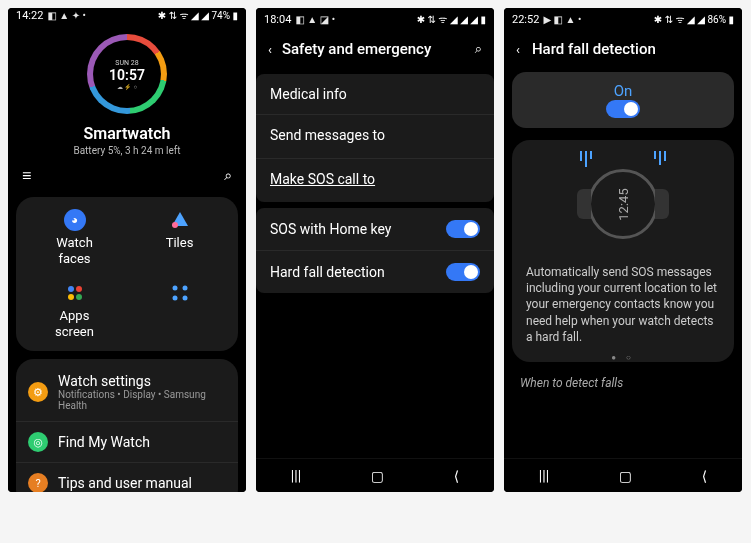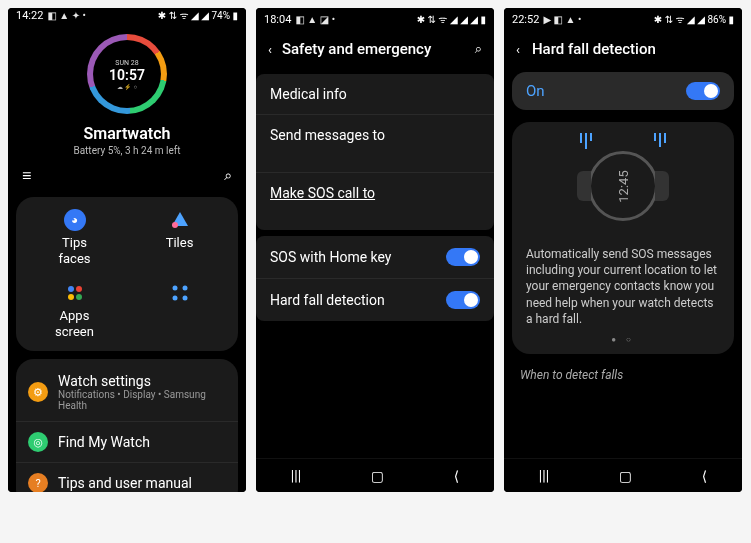--- a/index.html
+++ b/index.html
@@ -82,38 +82,38 @@
   .row-title { font-size: 14px; }
   .row-sub { font-size: 10px; color: #999; }
 
   
   .s2-header { display: flex; align-items: center; padding: 10px 12px; gap: 10px; }
   .s2-title { flex: 1; font-size: 15px; font-weight: 500; }
   .s2-body { flex:1; background:#000; }
   .s2-section { background:#1b1b1b; border-radius:8px; margin: 6px 0; }
   .s2-row { padding: 12px 14px; font-size: 14px; border-bottom: 1px solid #2a2a2a; display:flex; align-items:center; justify-content:space-between; }
   .s2-row:last-child { border-bottom:none; }
-  .s2-row-tall { padding: 12px 14px 29px; border-bottom: 1px solid #2a2a2a; font-size:14px; }
+  .s2-row-tall { padding: 12px 14px 15px; border-bottom: 1px solid #2a2a2a; font-size:14px; }
   .s2-row-tall:last-child { border-bottom:none;text-decoration:underline; }
 
   .toggle {
     width: 34px; height: 18px; border-radius: 9px;
     background: #3478f6; position: relative; flex-shrink:0;
   }
   .toggle::after {
     content: ""; position: absolute; width:14px; height:14px; border-radius:50%;
     background:#fff; top:2px; right:2px;
   }
 
   
   .s3-header { display:flex; align-items:center; padding: 10px 12px; gap:12px; }
   .s3-title { font-size:15px; font-weight:500; }
-  .s3-on-row { background:#2a2a2a; padding:10px 14px; display:flex; align-items:center; justify-content:space-between; border-radius:14px; margin: 4px 8px 8px; }
+  .s3-on-row { background:#2a2a2a; padding:10px 14px; display:flex; align-items:center; justify-content:space-between; border-radius:14px; margin: 4px 8px 8px; flex-direction: column; }
   .s3-on-label { color:#4da3ff; font-size:15px; }
-  .s3-card { background:#1b1b1b; border-radius:18px; margin:4px 8px; padding:14px 14px 10px; }
+  .s3-card { background:#1b1b1b; border-radius:18px; margin:4px 8px; padding:14px 14px 0; }
   .s3-illus { height:100px; display:flex; align-items:center; justify-content:center; margin-bottom:10px; }
   .s3-desc { font-size:12px; color:#ccc; line-height:1.35; }
   .dots { text-align:center; margin-top:8px; font-size:8px; color:#888; letter-spacing:4px; }
   .s3-section-title { font-size:12px; color:#aaa; padding: 10px 16px 4px; font-style: italic; }
   .radio-row { display:flex; align-items:center; gap:12px; padding:10px 16px; border-bottom:1px solid #222; }
   .radio-row:last-child { border-bottom:none; }
   .radio { width:18px; height:18px; border:2px solid #888; border-radius:50%; flex-shrink:0; display:flex; align-items:center; justify-content:center; }
   .radio.on { border-color:#4da3ff; }
   .radio.on::after { content:""; width:9px; height:9px; border-radius:50%; background:#4da3ff; }
   .radio-label { font-size:14px; }
@@ -163,21 +163,21 @@
 
     <div class="s1-bar">
       <span style="font-size:16px">≡</span>
       <span style="font-size:14px">⌕</span>
     </div>
 
     <div class="card">
       <div class="grid">
         <div class="grid-item">
           <div class="grid-icon" style="background:#3478f6">◕</div>
-          <div class="grid-label" style="white-space:pre-line">Tips
+          <div class="grid-label" style="white-space:pre-line">Watch
 faces</div>
         </div>
         <div class="grid-item">
           <div class="grid-icon">
             <svg width="20" height="20">
                 <polygon points="10,2 18,16 2,16" fill="#4da3ff"></polygon>
                 <circle cx="5" cy="15" r="3" fill="#ff6b9a"></circle>
               </svg>
           </div>
           <div class="grid-label">Tiles</div>

